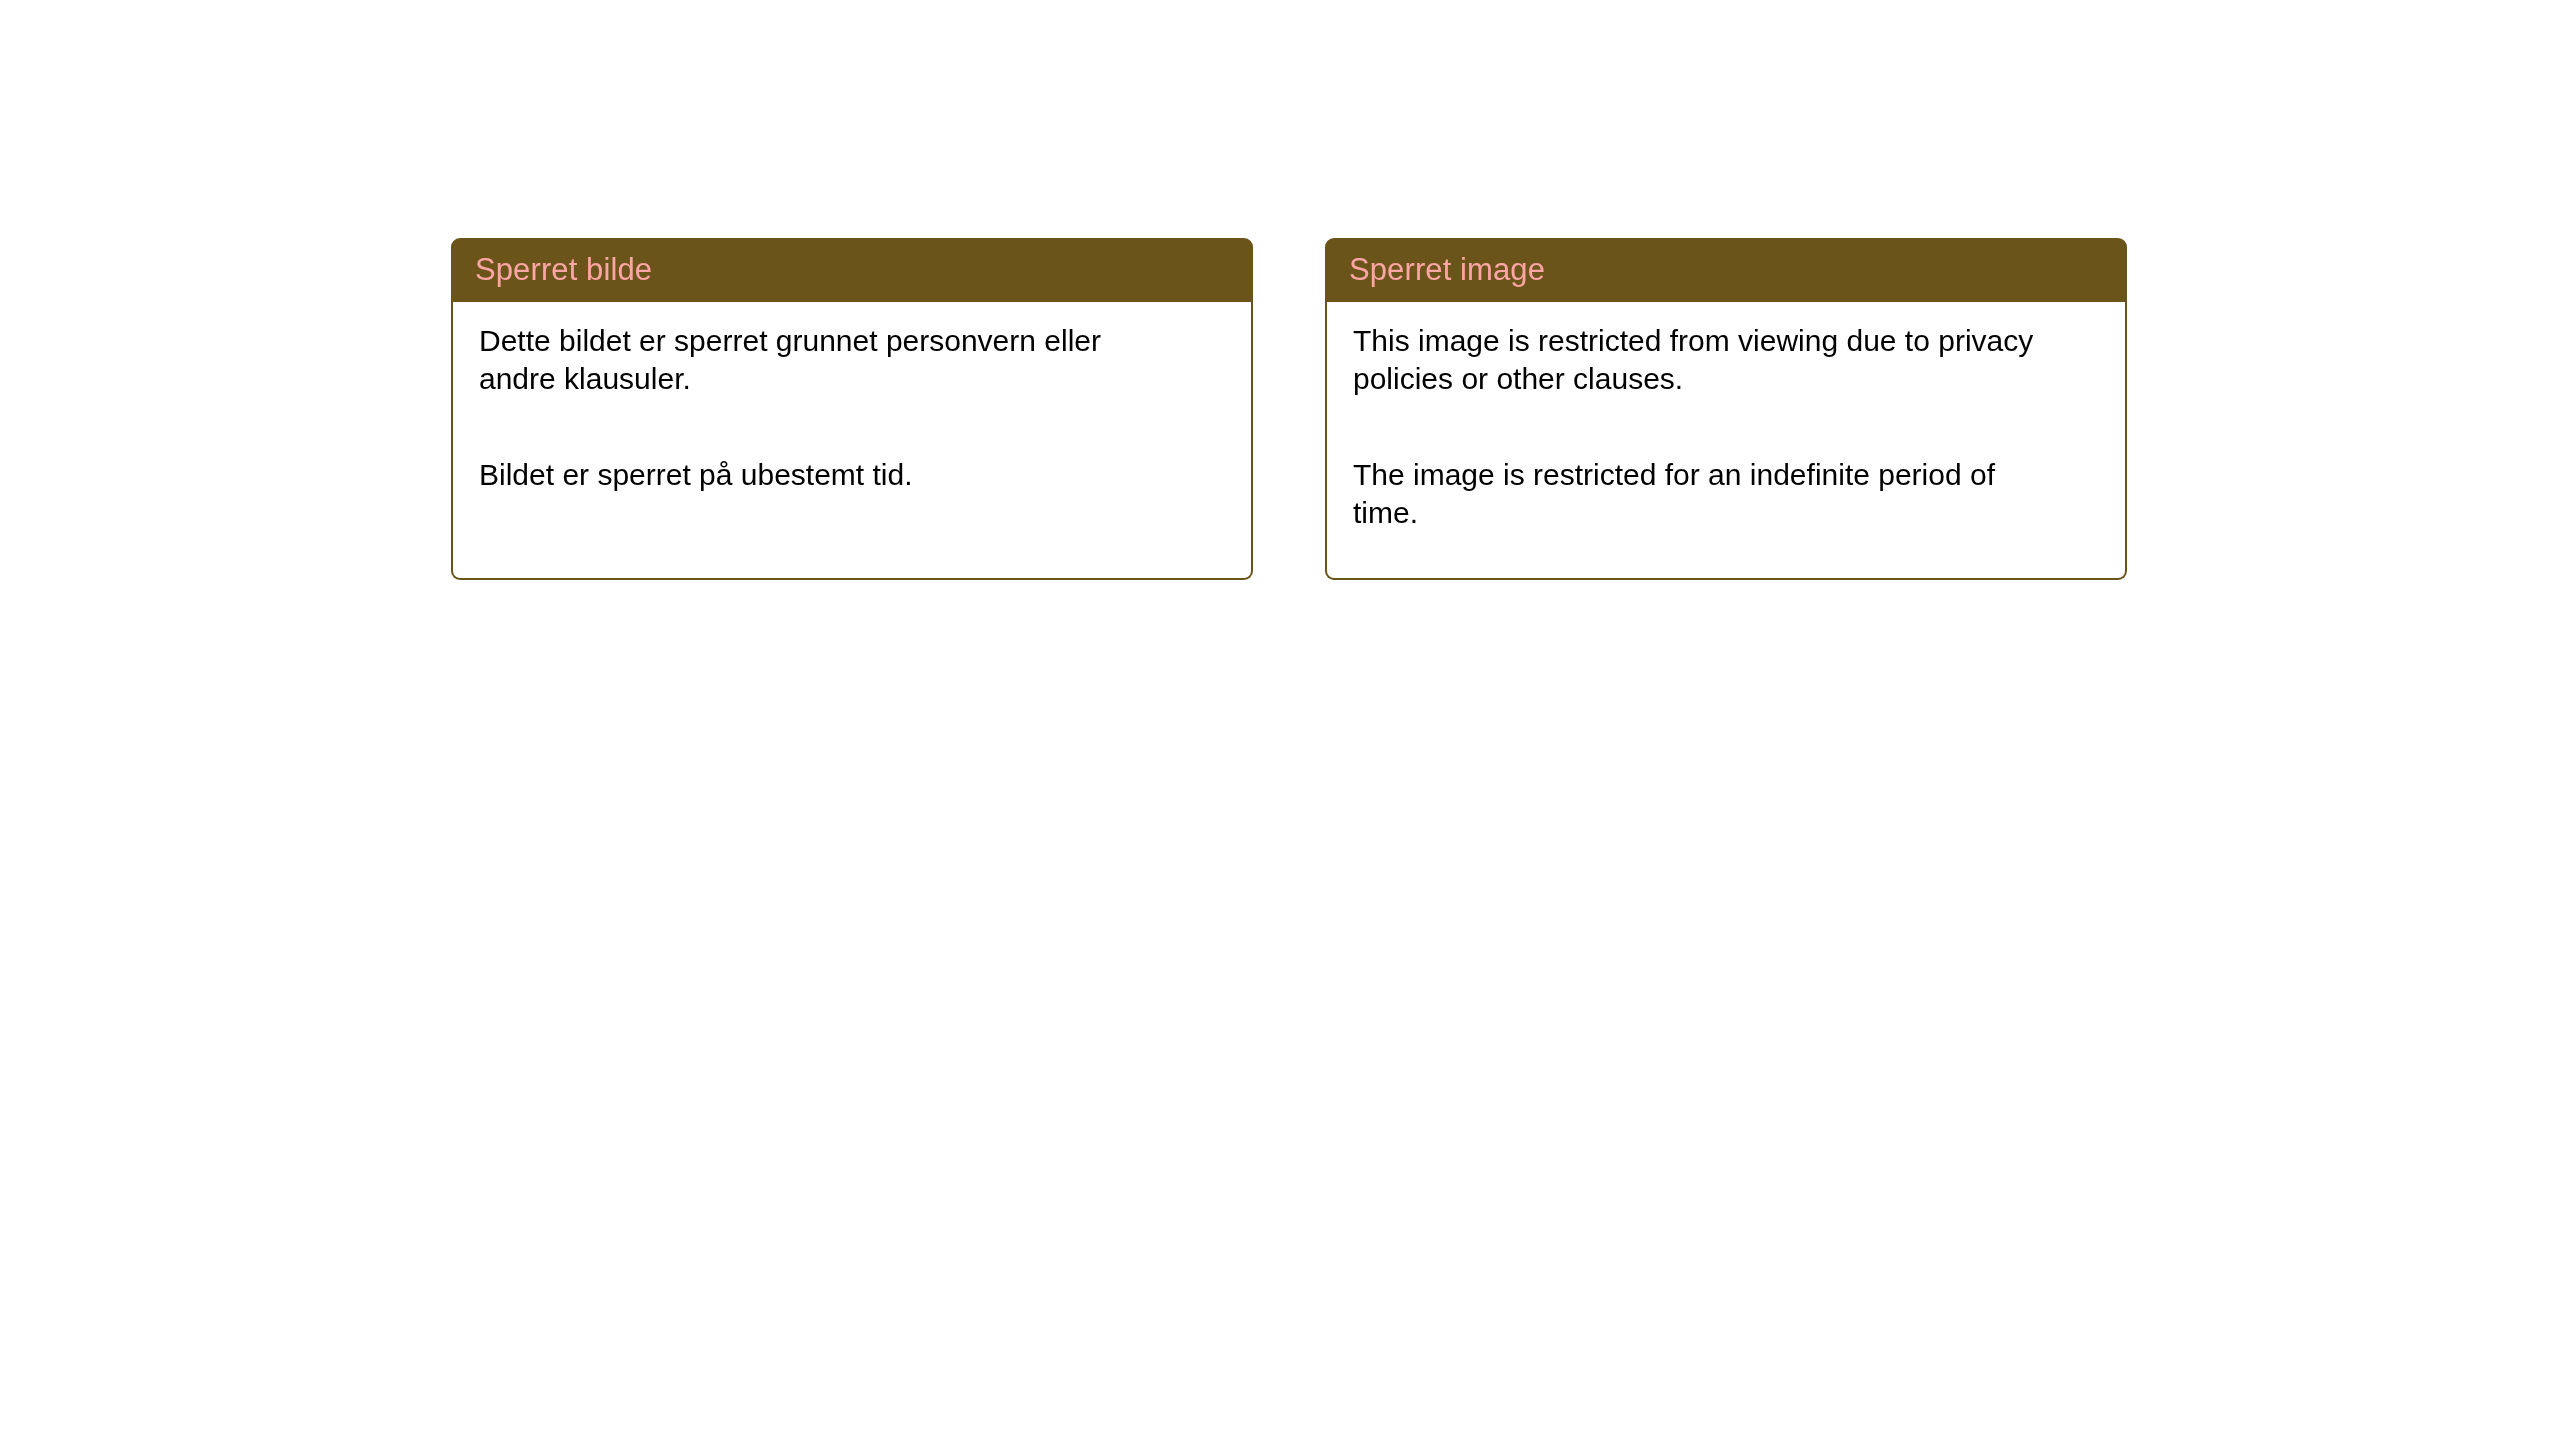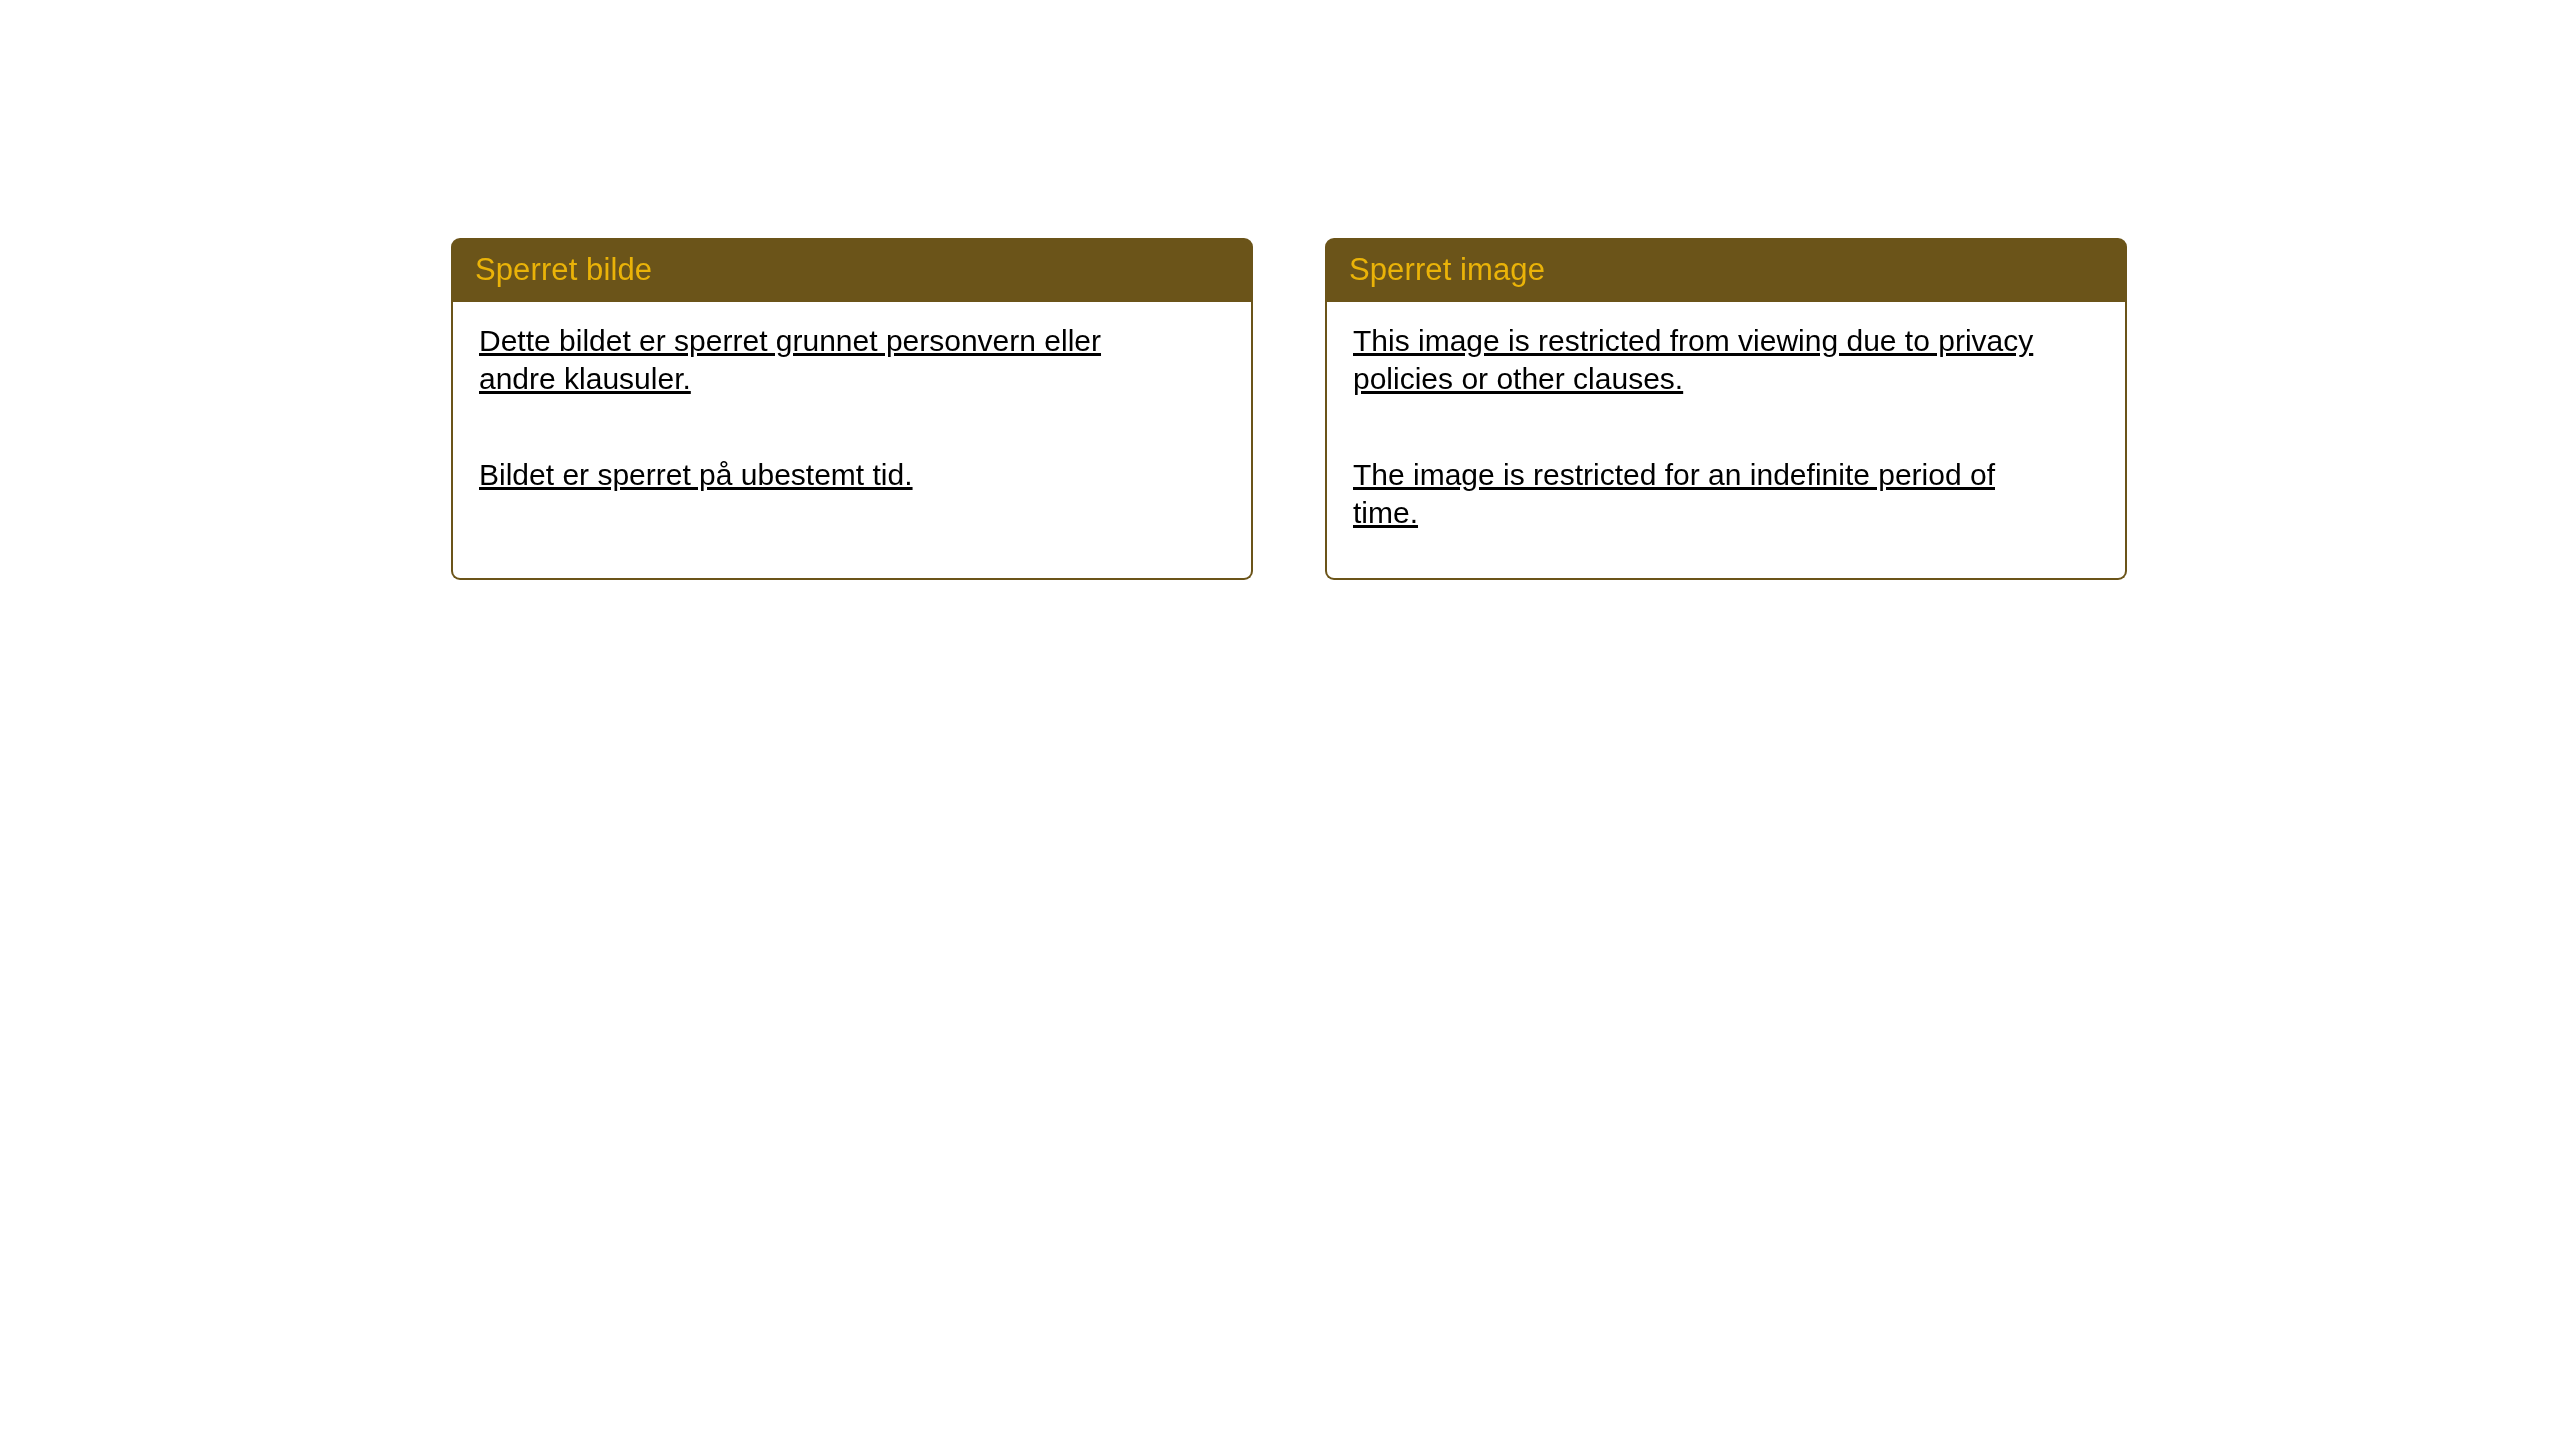--- a/index.html
+++ b/index.html
@@ -47,21 +47,21 @@
     border-top-right-radius: 9px;
     display: flex;
     align-items: center;
     box-sizing: border-box;
     padding: 0 0 0 24px;
     position: relative;
     z-index: 2;
   }
 
   .panel-title {
-    color: #eab308;
+    color: #fca5a5;
     font-size: 31px;
     line-height: 34px;
     font-weight: normal;
     letter-spacing: 0.1px;
     white-space: nowrap;
   }
 
   .panel-body {
     flex: 1 1 auto;
     box-sizing: border-box;
@@ -75,21 +75,20 @@
     position: relative;
     z-index: 1;
   }
 
   .panel-paragraph {
     color: #000000;
     font-size: 30px;
     line-height: 38px;
     margin: 0;
     max-width: 700px;
-    text-decoration: underline;
   }
 
   .panel-paragraph + .panel-paragraph {
     margin-top: 58px;
   }
 </style>
 </head>
 <body>
 
 <div id="notice-area">

